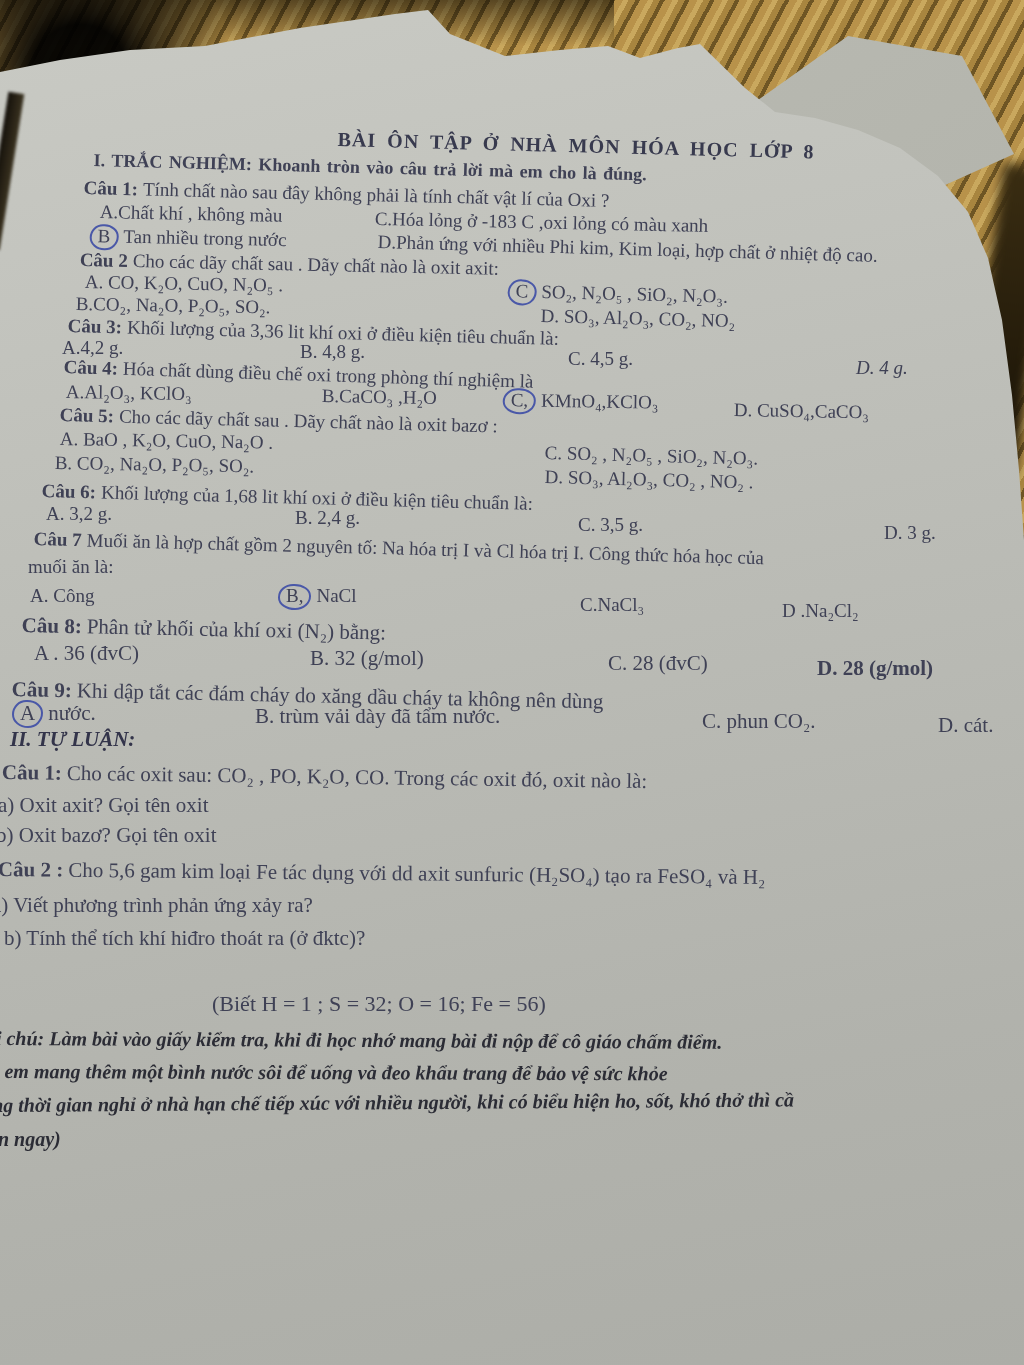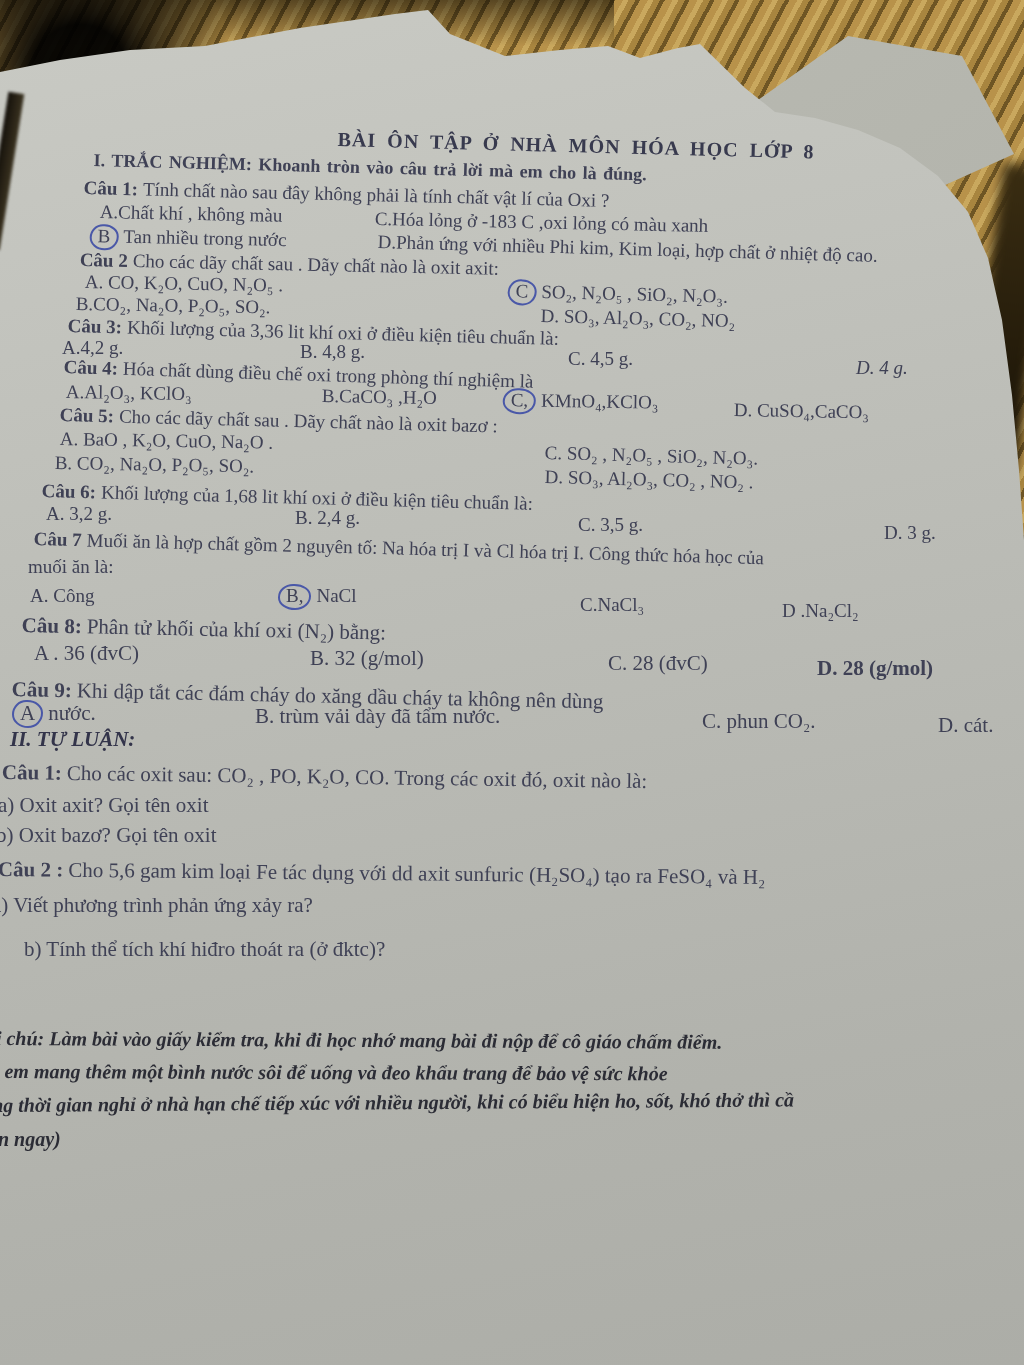--- a/index.html
+++ b/index.html
@@ -177,21 +177,22 @@
     <div class="ln h2" style="left:10px;top:727px;">II. TỰ LUẬN:</div>
     <div class="ln lg" style="left:2px;top:760px;transform:rotate(0.8deg);">
       <span class="qlabel">Câu 1:</span><span>Cho các oxit sau: CO₂ , PO, K₂O, CO. Trong các oxit đó, oxit nào là:</span>
     </div>
     <div class="ln lg" style="left:-2px;top:793px;">a) Oxit axit? Gọi tên oxit</div>
     <div class="ln lg" style="left:-4px;top:823px;">b) Oxit bazơ? Gọi tên oxit</div>
     <div class="ln lg" style="left:-2px;top:857px;transform:rotate(0.6deg);">
       <span class="qlabel">Câu 2 :</span><span>Cho 5,6 gam kim loại Fe tác dụng với dd axit sunfuric (H₂SO₄)  tạo ra FeSO₄  và H₂</span>
     </div>
     <div class="ln lg" style="left:-8px;top:893px;">a) Viết phương trình phản ứng xảy ra?</div>
-    <div class="ln lg" style="left:24px;top:926px;margin-top:11px;">b) Tính thể tích khí hiđro thoát ra (ở đktc)?</div>
+    <div class="ln lg" style="left:4px;top:926px;">b) Tính thể tích khí hiđro thoát ra (ở đktc)?</div>
+    <div class="ln xl" style="left:212px;top:991px;">(Biết  H  = 1 ;  S = 32; O = 16;  Fe  =  56)</div>
 
     <div class="ln note" style="left:-4px;top:1027px;transform:rotate(0.3deg);">i chú: Làm bài vào giấy kiểm tra, khi đi học nhớ mang bài đi nộp để cô giáo chấm điểm.</div>
     <div class="ln note" style="left:-6px;top:1060px;transform:rotate(0.2deg);">i em mang thêm một bình nước sôi để uống và đeo khẩu trang để bảo vệ sức khỏe</div>
     <div class="ln note" style="left:-8px;top:1094px;transform:rotate(-0.4deg);">ng thời gian nghỉ ở nhà hạn chế tiếp xúc với nhiều người, khi có biểu hiện ho, sốt, khó thở thì cầ</div>
     <div class="ln note" style="left:-2px;top:1128px;">n ngay)</div>
 
   </div>
 </div>
 
 </body></html>

